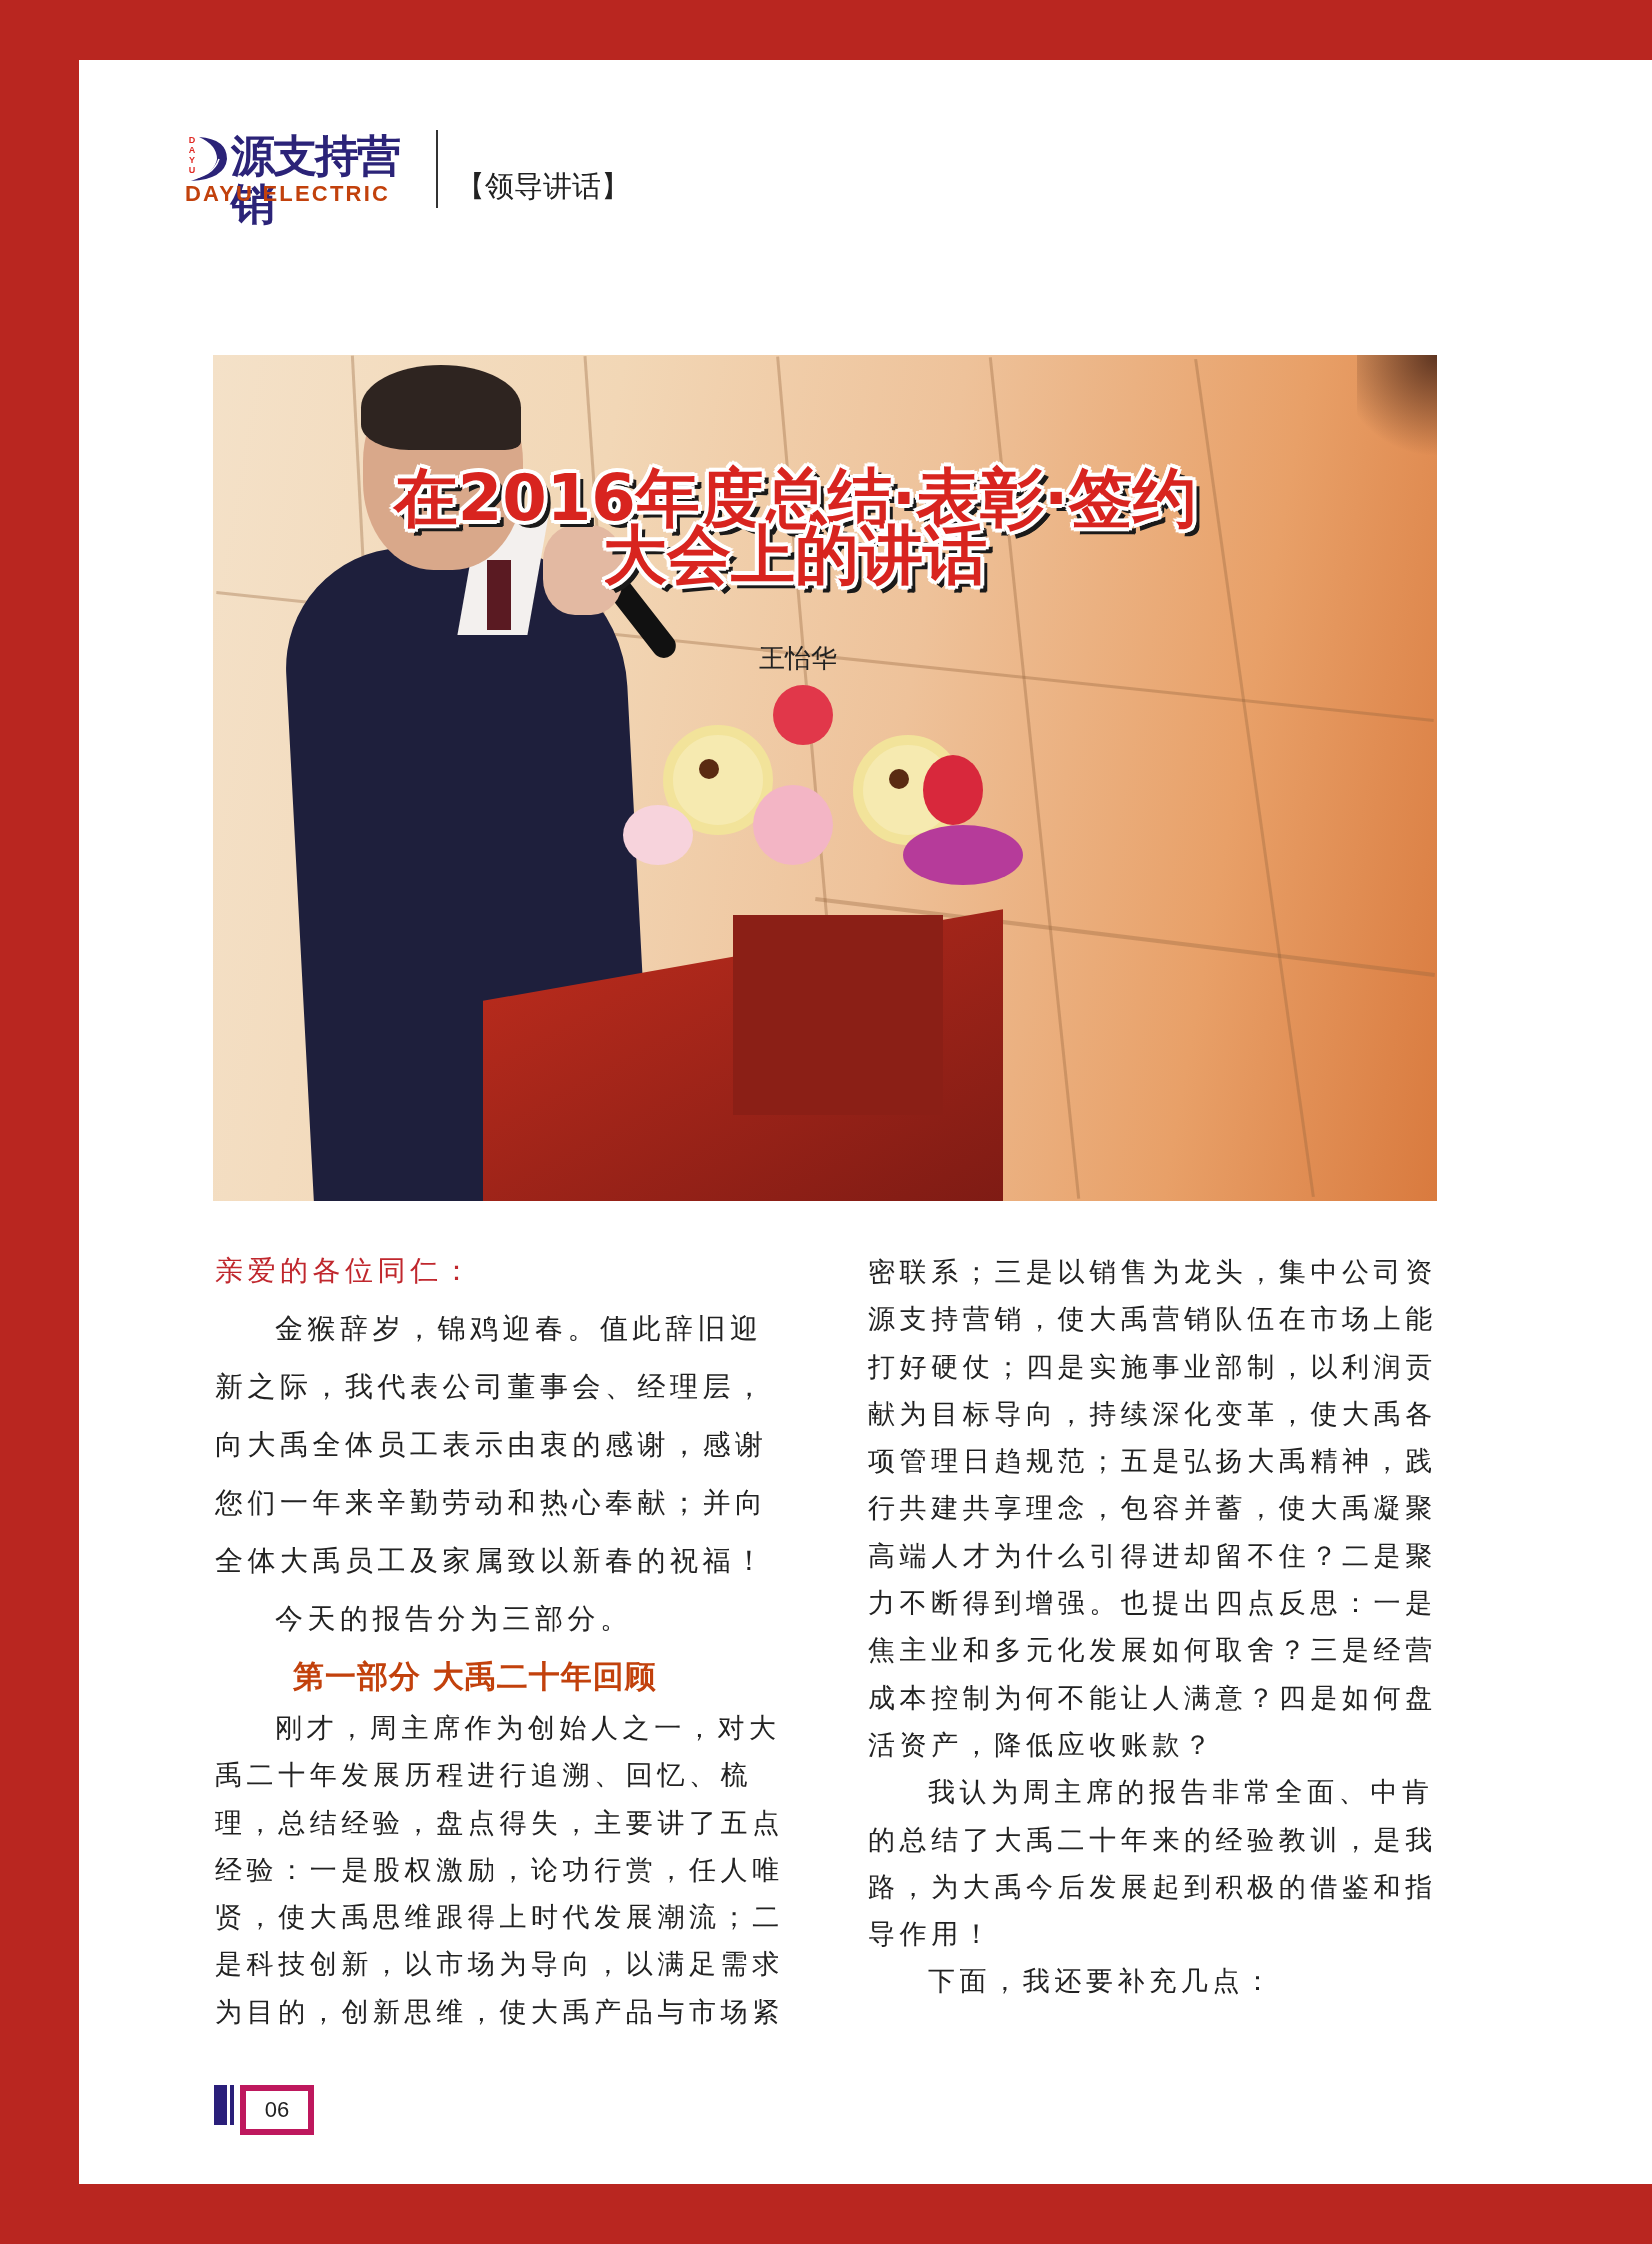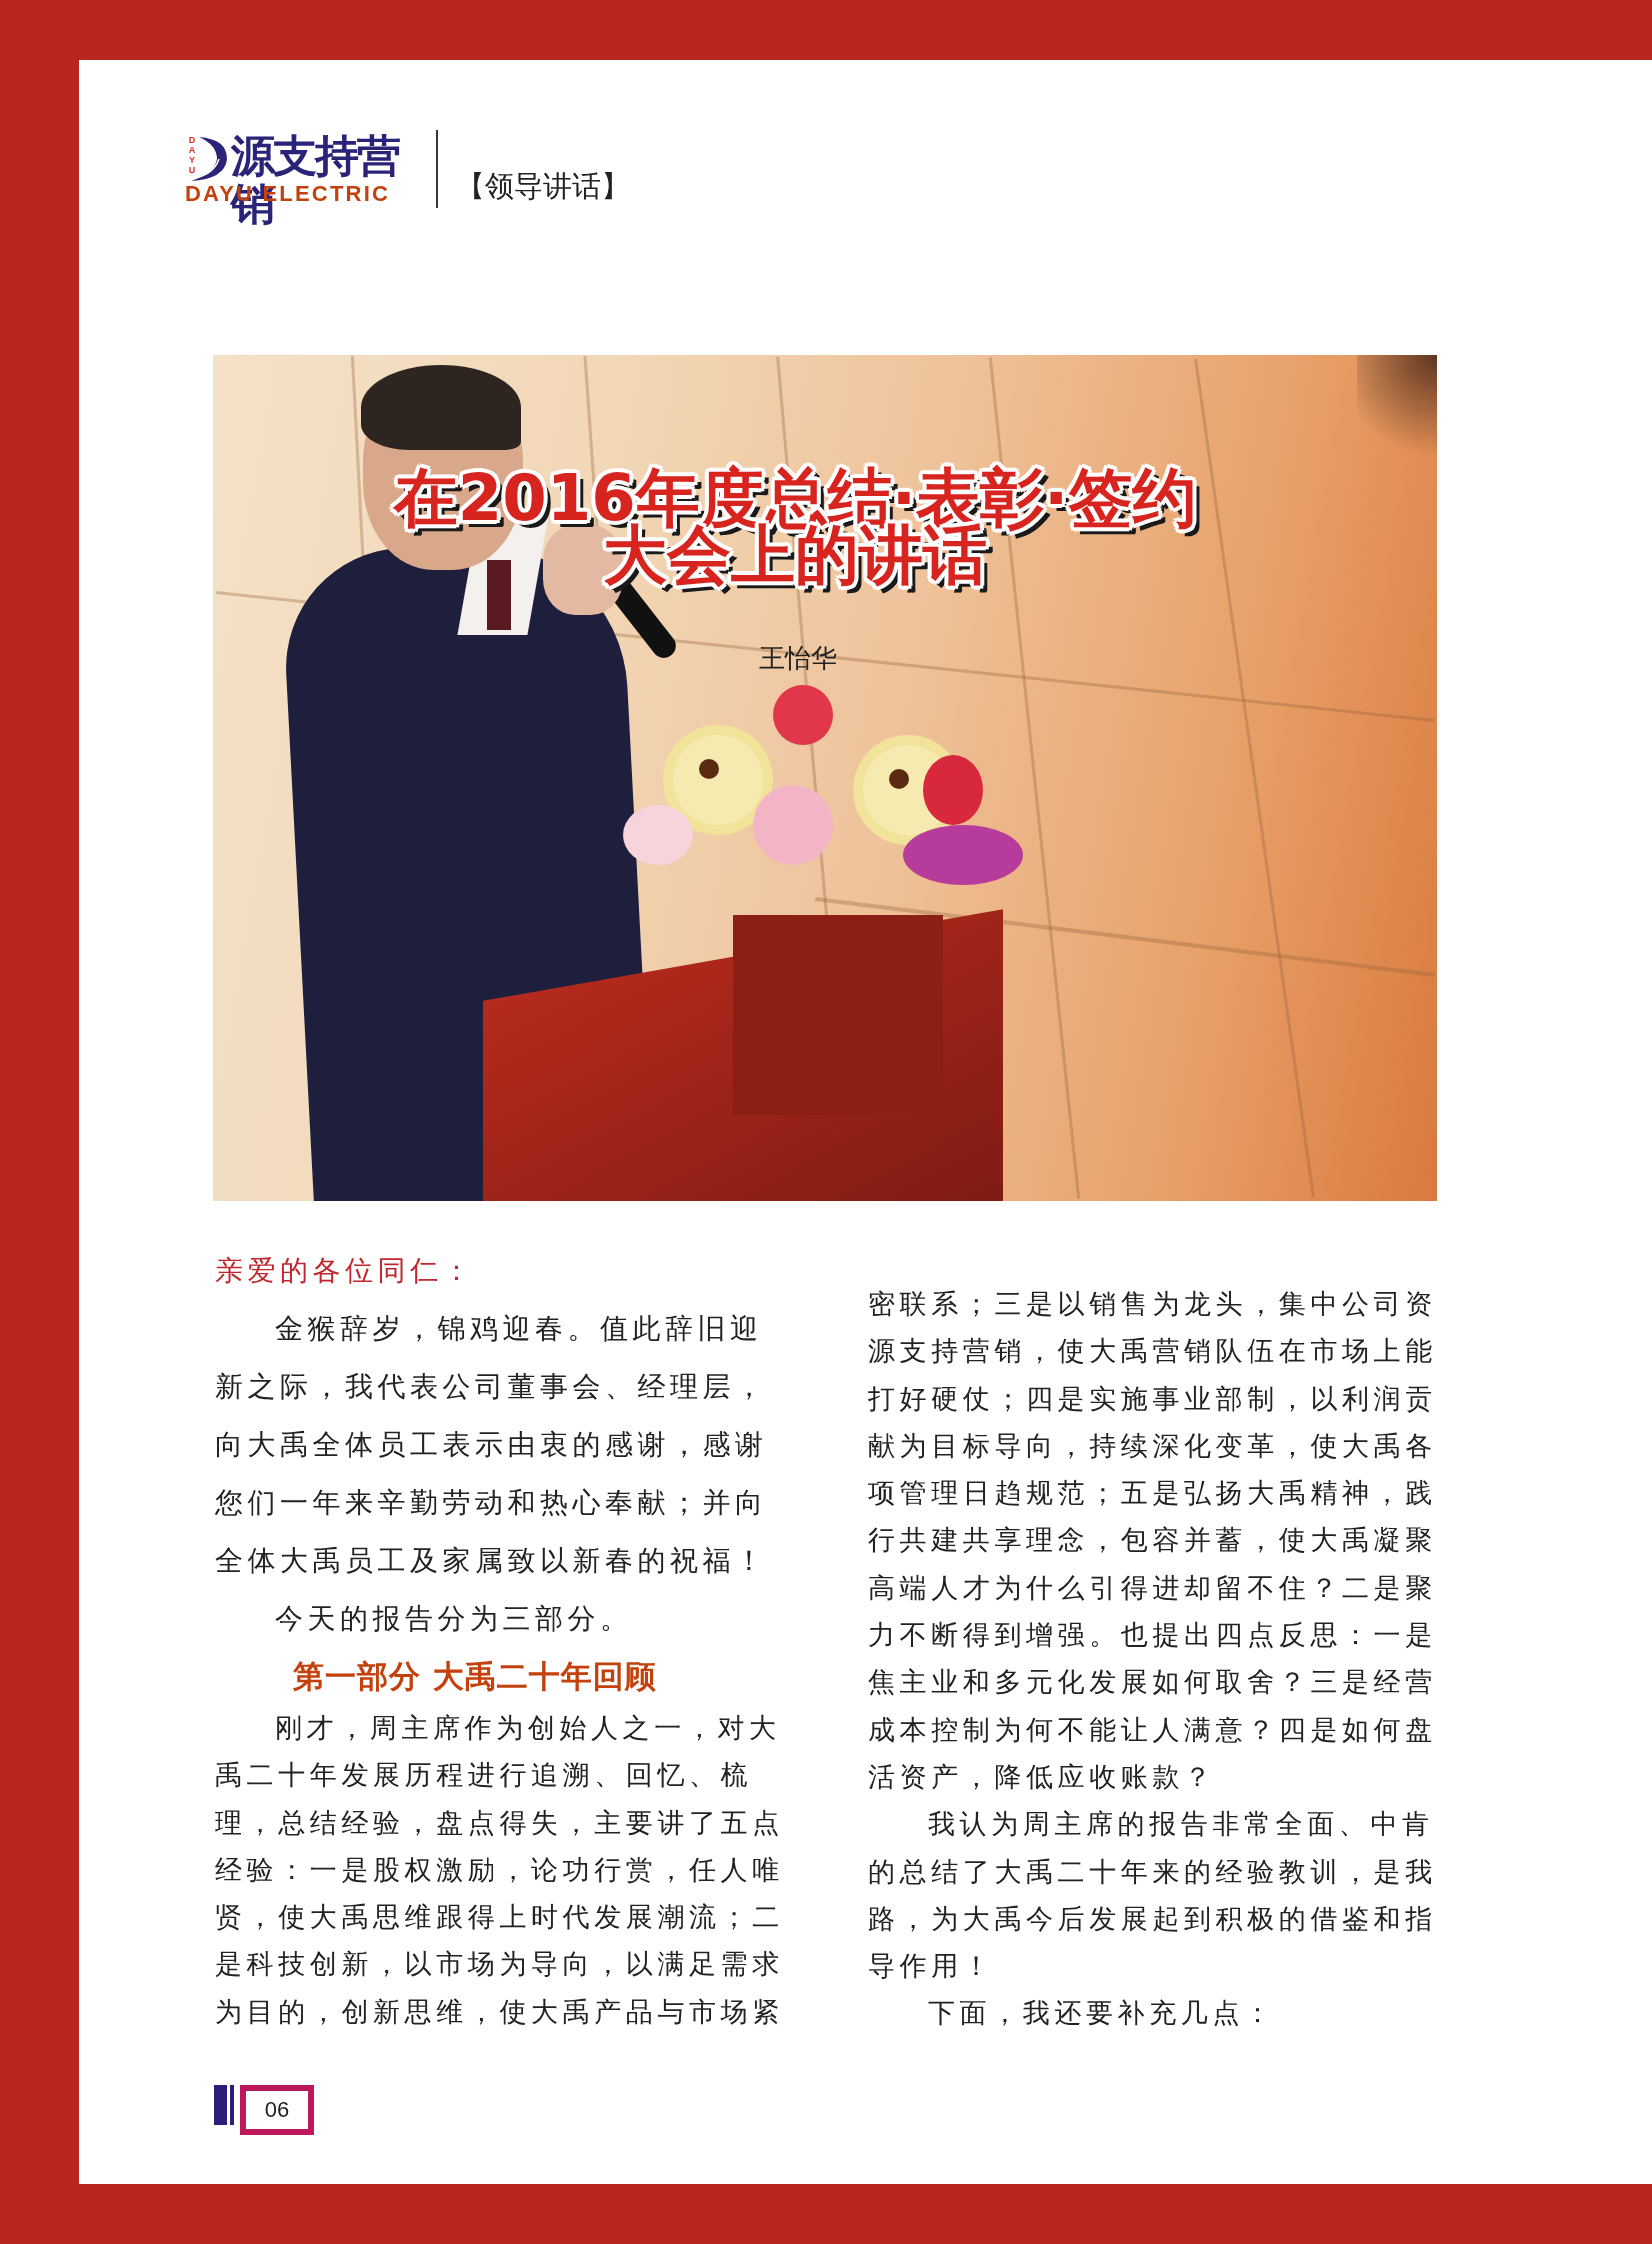--- a/index.html
+++ b/index.html
@@ -37,21 +37,21 @@
 
   .title-line { position:absolute; left:0; width:1224px; text-align:center; font-family:"DejaVu Sans", sans-serif; font-weight:bold; color:#d8241f; white-space:nowrap;
     text-shadow: -3px -3px 0 #fff, 3px -3px 0 #fff, -3px 3px 0 #fff, 3px 3px 0 #fff, 0 -4px 0 #fff, 0 4px 0 #fff, -4px 0 0 #fff, 4px 0 0 #fff, 6px 7px 0 #1a1a1a, 7px 6px 0 #1a1a1a; }
   .title-1 { top:68px; font-size:64px; line-height:80px; left:-30px;margin-top:35px; }
   .title-2 { top:160px; font-size:64px; line-height:80px; left:-30px; }
   .author { position:absolute; top:286px; left:0; width:1170px; text-align:center; font-size:26px; line-height:34px; color:#222; }
 
   
   .col { position:absolute; color:#222; }
   .col-left { left:215px; top:1242px; width:572px; }
-  .col-right { left:868px; top:1280px; width:572px; }
+  .col-right { left:868px; top:1248px; width:572px; }
   .serif-line { font-family:"DejaVu Serif", serif; font-size:28px; line-height:58px; height:58px; white-space:nowrap; letter-spacing:4.5px; }
   .sans-line { font-family:"DejaVu Sans", sans-serif; font-size:27px; line-height:47.3px; height:47.3px; white-space:nowrap; letter-spacing:4.6px; }
   .greeting { color:#c0272d; }
   .indent { padding-left:60px; }
   .section-head { font-family:"DejaVu Sans", sans-serif; font-weight:bold; font-size:31px; line-height:56px; height:56px; color:#c2410c; text-align:left; padding-left:78px; letter-spacing:1px; white-space:nowrap; }
 
   
   .pn-bar1 { position:absolute; left:214px; top:2085px; width:13px; height:40px; background:#2a1f7a; }
   .pn-bar2 { position:absolute; left:230px; top:2085px; width:4px; height:40px; background:#2a1f7a; }
   .pn-box { position:absolute; left:240px; top:2085px; width:62px; height:38px; border:6px solid #be185d; font-family:"Liberation Sans", sans-serif; font-size:22px; line-height:38px; text-align:center; color:#222; }

